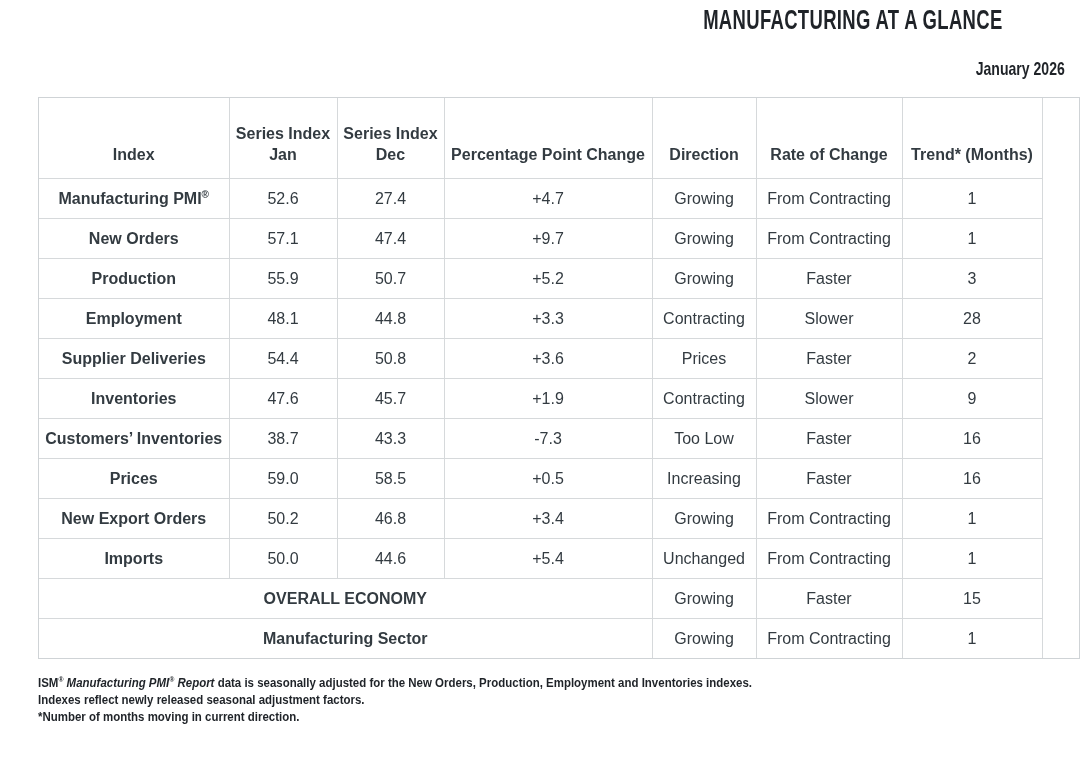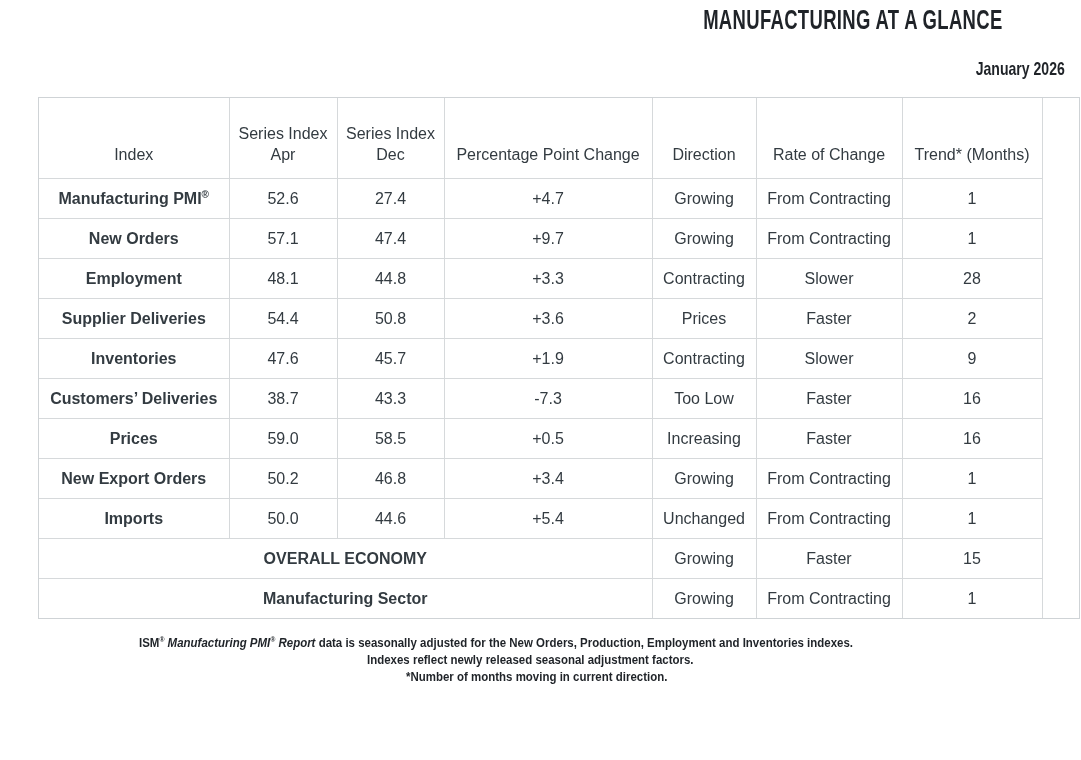--- a/index.html
+++ b/index.html
@@ -59,21 +59,21 @@
     font-size: 16px;
     text-align: center;
     vertical-align: middle;
     padding: 0;
     overflow: hidden;
   }
   table.glance thead th {
     height: 67px;
     vertical-align: bottom;
     padding-bottom: 13px;
-    font-weight: normal;
+    font-weight: bold;
     line-height: 21px;
   }
   table.glance tbody td { height: 39px; }
   table.glance tr:last-child td { border-bottom: none; }
 
   td.c-index {
     text-align: left;
     padding-left: 8px;
     font-weight: bold;
   }
@@ -85,21 +85,21 @@
   td.c-merged {
     font-weight: bold;
     text-align: center;
   }
 
   
   .footnotes {
     margin: 14px 0 0 38px;
     color: #1f2328;
   }
-  .fn-line { line-height: 17px; height: 17px; text-align: center; }
+  .fn-line { line-height: 17px; height: 17px; }
   .fn-line > span.fn-scale {
     display: inline-block;
     transform: scaleX(0.85);
     transform-origin: left center;
     font-size: 13.5px;
     font-weight: bold;
     white-space: nowrap;
   }
   .fn-scale sup { font-size: 8px; line-height: 0; vertical-align: super; }
   .fn-scale i { font-style: italic; }
@@ -125,21 +125,21 @@
       <col style="width:208px">
         <col style="width:104px">
         <col style="width:146px">
       <col style="width:140px">
     </colgroup>
     <thead>
       <tr>
         <th>Index</th>
         <th>
           <div>Series Index</div>
-          <div>Apr</div>
+          <div>Jan</div>
         </th>
         <th>
           <div>Series Index</div>
           <div>Dec</div>
         </th>
         <th>Percentage Point Change</th>
         <th>Direction</th>
         <th>Rate of Change</th>
         <th>Trend* (Months)</th>
       </tr>
@@ -157,20 +157,29 @@
       <tr>
         <td class="c-index">New Orders</td>
         <td>57.1</td>
         <td>47.4</td>
         <td>+9.7</td>
         <td>Growing</td>
         <td>From Contracting</td>
         <td>1</td>
       </tr>
       <tr>
+        <td class="c-index">Production</td>
+        <td>55.9</td>
+        <td>50.7</td>
+        <td>+5.2</td>
+        <td>Growing</td>
+        <td>Faster</td>
+        <td>3</td>
+      </tr>
+      <tr>
         <td class="c-index">Employment</td>
         <td>48.1</td>
         <td>44.8</td>
         <td>+3.3</td>
         <td>Contracting</td>
         <td>Slower</td>
         <td>28</td>
       </tr>
       <tr>
         <td class="c-index">Supplier Deliveries</td>
@@ -184,21 +193,21 @@
       <tr>
         <td class="c-index">Inventories</td>
         <td>47.6</td>
         <td>45.7</td>
         <td>+1.9</td>
         <td>Contracting</td>
         <td>Slower</td>
         <td>9</td>
       </tr>
       <tr>
-        <td class="c-index">Customers’ Deliveries</td>
+        <td class="c-index">Customers’ Inventories</td>
         <td>38.7</td>
         <td>43.3</td>
         <td>-7.3</td>
         <td>Too Low</td>
         <td>Faster</td>
         <td>16</td>
       </tr>
       <tr>
         <td class="c-index">Prices</td>
         <td>59.0</td>

